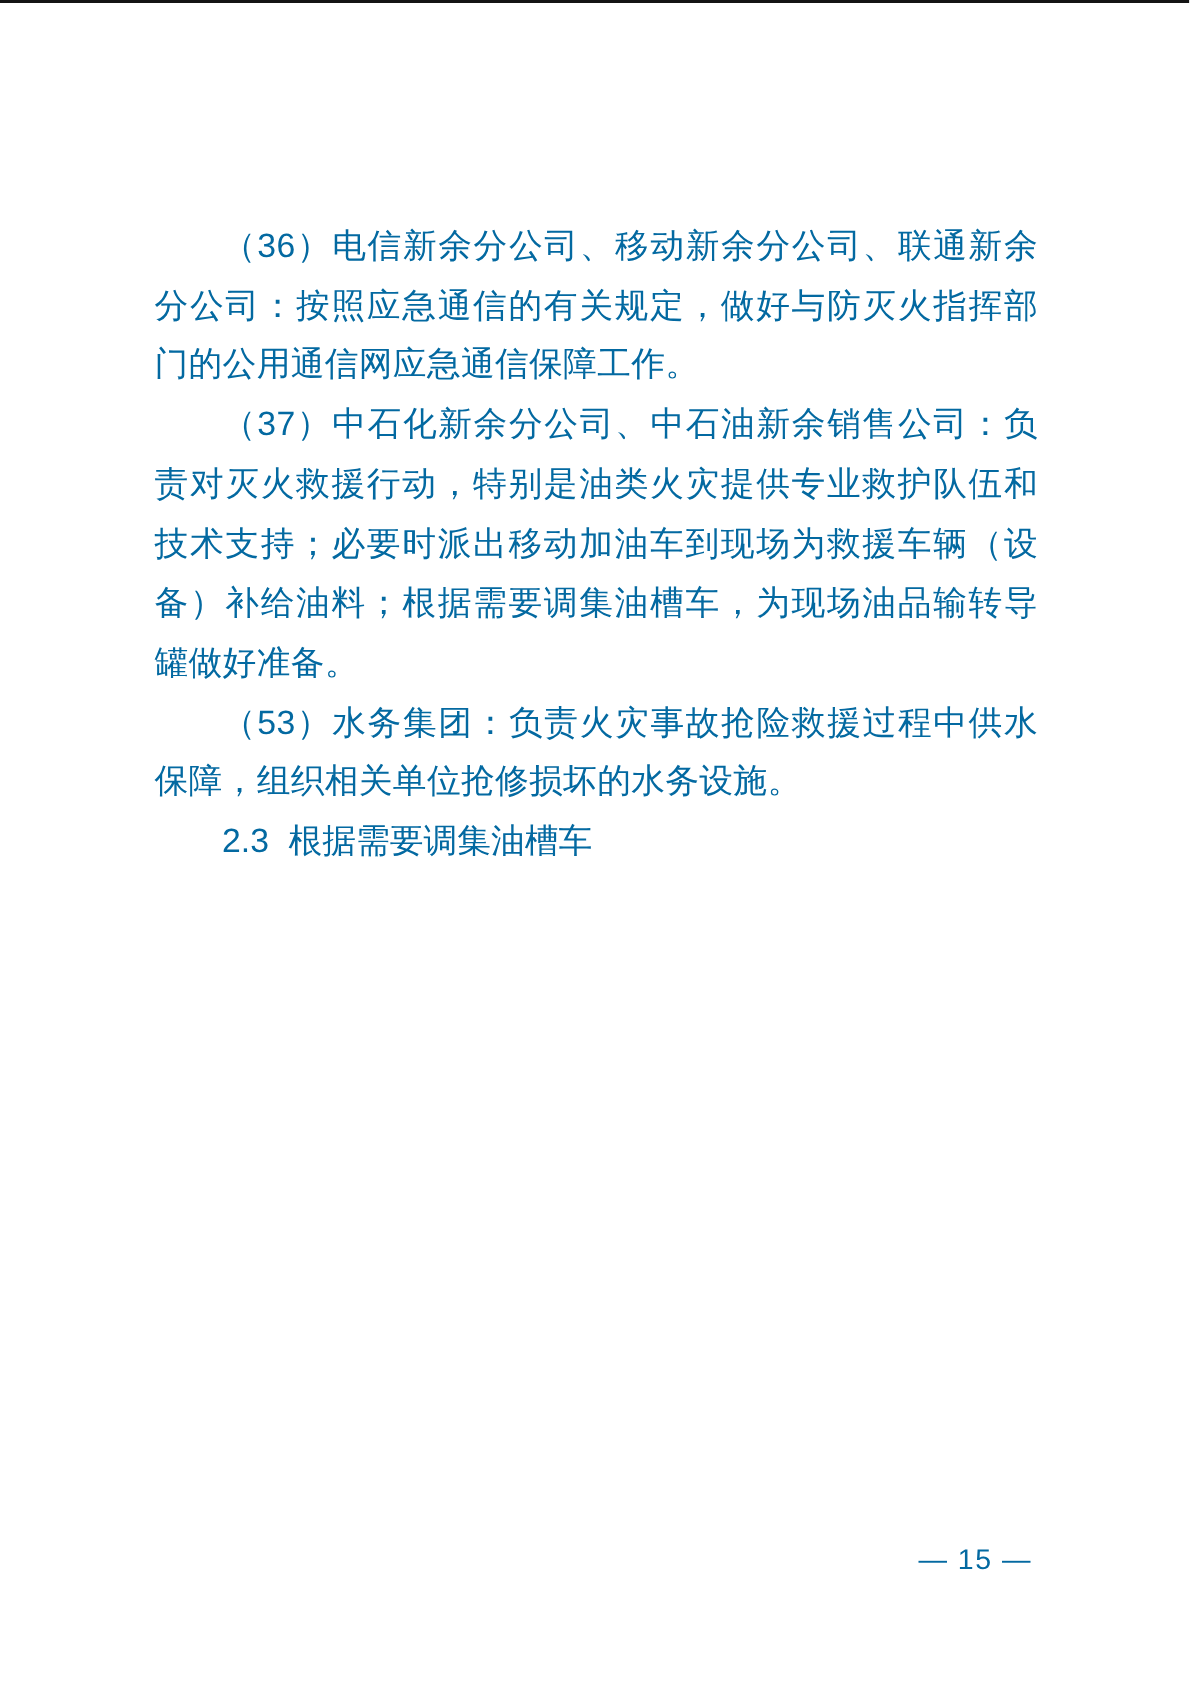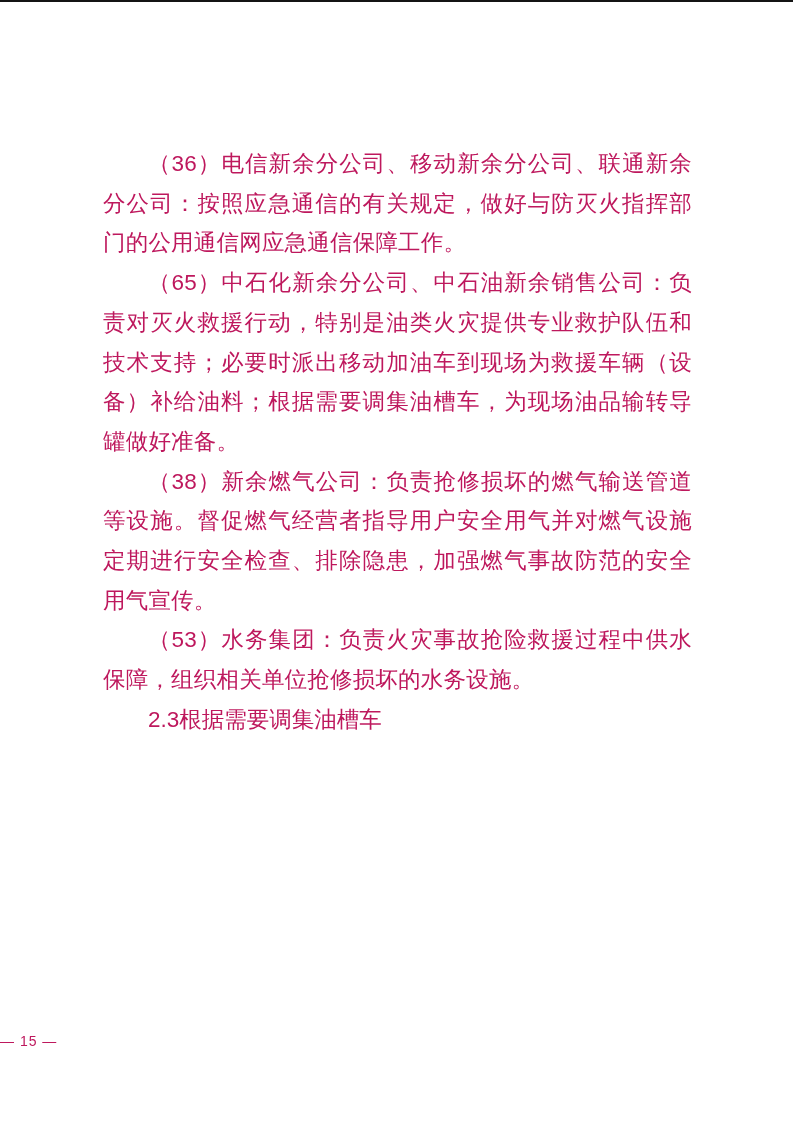--- a/index.html
+++ b/index.html
@@ -7,21 +7,21 @@
     padding: 0;
     background: #ffffff;
   }
   .page {
     position: relative;
     width: 793px;
     height: 1122px;
     background: #ffffff;
     overflow: hidden;
     font-family: "Liberation Sans", sans-serif;
-    color: #be185d;
+    color: #0369a1;
   }
   .page-top-edge {
     position: absolute;
     top: 0;
     left: 0;
     width: 100%;
     height: 2px;
     background: #141414;
   }
   .text-block {
@@ -41,46 +41,46 @@
     word-break: break-all;
   }
   .section-heading {
     margin: 0;
     font-size: 22.5px;
     line-height: 39.7px;
     text-indent: 2em;
     font-weight: normal;
   }
   .section-heading .heading-number {
+    margin-right: 13px;
   }
   .page-footer {
     position: absolute;
     top: 1029px;
-    left: 0;
+    left: 12px;
     width: 676px;
-    text-align: left;
-    font-size: 14px;
+    text-align: right;
+    font-size: 19px;
     line-height: 24px;
     letter-spacing: 1px;
   }
 </style>
 </head>
 <body>
 
 <div class="page">
 
   <div class="page-top-edge"></div>
 
   <div class="text-block">
 
     <p class="body-para">（36）电信新余分公司、移动新余分公司、联通新余分公司：按照应急通信的有关规定，做好与防灭火指挥部门的公用通信网应急通信保障工作。</p>
 
-    <p class="body-para">（65）中石化新余分公司、中石油新余销售公司：负责对灭火救援行动，特别是油类火灾提供专业救护队伍和技术支持；必要时派出移动加油车到现场为救援车辆（设备）补给油料；根据需要调集油槽车，为现场油品输转导罐做好准备。</p>
+    <p class="body-para">（37）中石化新余分公司、中石油新余销售公司：负责对灭火救援行动，特别是油类火灾提供专业救护队伍和技术支持；必要时派出移动加油车到现场为救援车辆（设备）补给油料；根据需要调集油槽车，为现场油品输转导罐做好准备。</p>
 
-    <p class="body-para">（38）新余燃气公司：负责抢修损坏的燃气输送管道等设施。督促燃气经营者指导用户安全用气并对燃气设施定期进行安全检查、排除隐患，加强燃气事故防范的安全用气宣传。</p>
 
     <p class="body-para">（53）水务集团：负责火灾事故抢险救援过程中供水保障，组织相关单位抢修损坏的水务设施。</p>
 
 
     <p class="section-heading">
       <span class="heading-number">2.3</span><span>根据需要调集油槽车</span>
     </p>
 
 
   </div>

